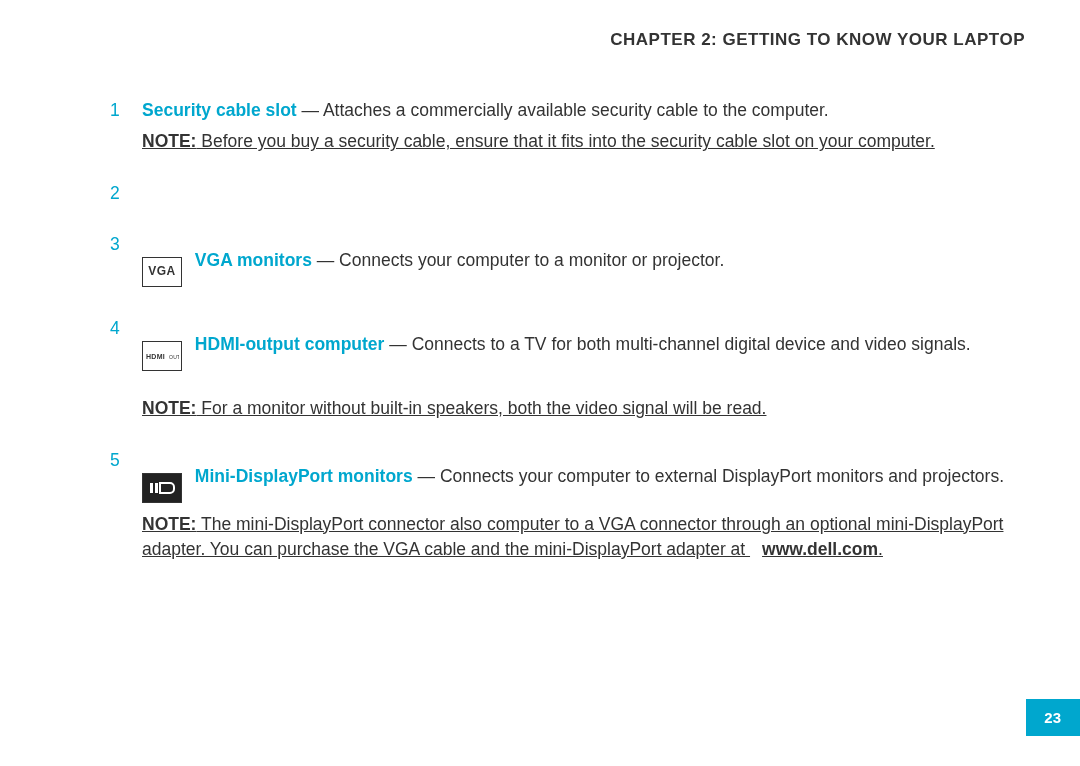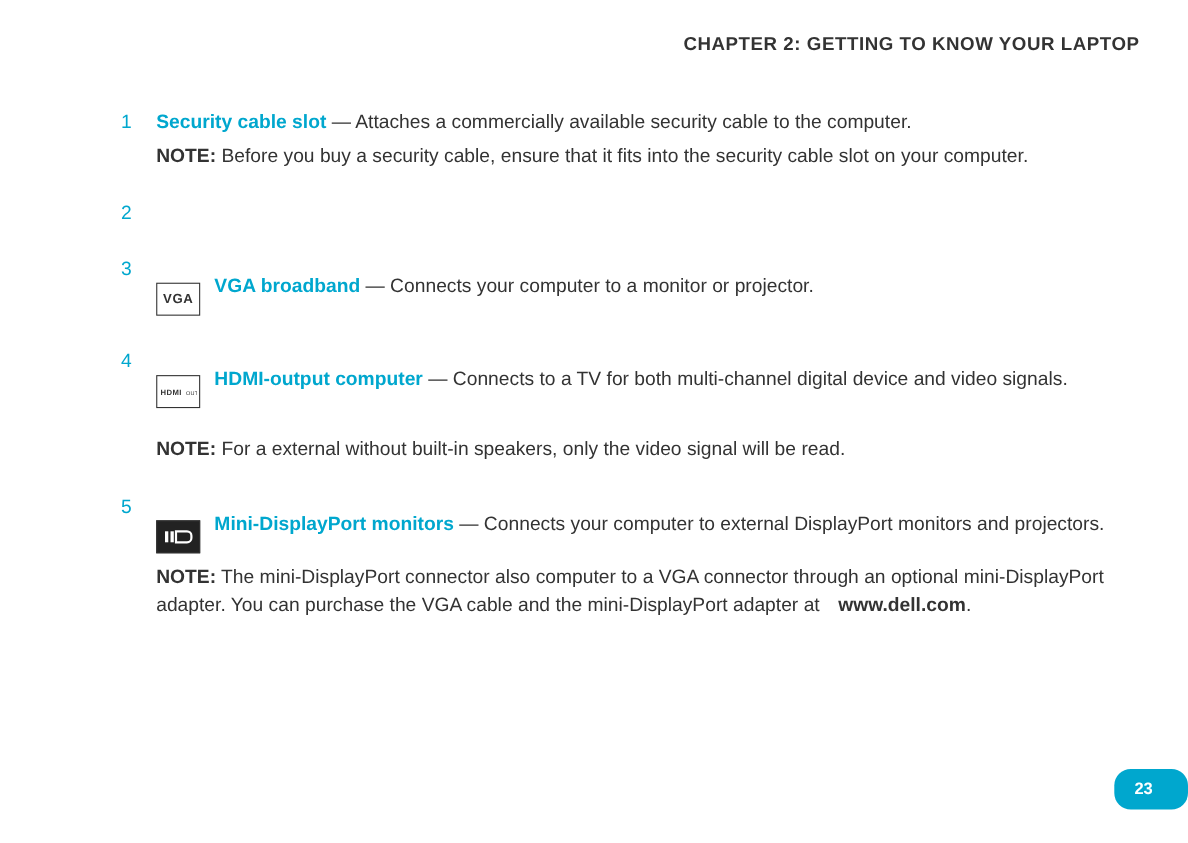--- a/index.html
+++ b/index.html
@@ -7,21 +7,21 @@
     padding: 0;
     background: #ffffff;
     width: 1080px;
     height: 766px;
     font-family: "Segoe UI", "Helvetica Neue", Arial, sans-serif;
     color: #323232;
     position: relative;
     overflow: hidden;
   }
   .page {
-    padding: 30px 44px 0 110px;
+    padding: 30px 55px 0 110px;
   }
   .chapter-header {
     text-align: right;
     font-size: 17px;
     letter-spacing: 0.5px;
     font-weight: 700;
     color: #333;
     margin-bottom: 48px;
     padding-right: -20px;
   }
@@ -66,32 +66,32 @@
   .term {
     color: #00A7CE;
     font-weight: 700;
   }
   .note-label {
     font-weight: 700;
     color: #333;
   }
   .note-block {
     margin-top: 6px;
+    text-decoration: underline;
   }
   .bold { font-weight: 700; margin-left: 12px; }
   .page-number {
     position: absolute;
     right: 0;
     bottom: 30px;
     background: #00A7CE;
     color: #fff;
     font-size: 15px;
     font-weight: 600;
-    padding: 10px 32px 10px 18px;
-    border-radius: 15px;
+    padding: 10px 19px 10px 18px;
   }
   .network-svg { display:block; }
 </style>
 </head>
 <body>
 
 <div class="page">
 
   <div class="chapter-header">CHAPTER 2: GETTING TO KNOW YOUR LAPTOP</div>
 
@@ -105,35 +105,35 @@
     </div>
   </div>
 
   <div class="item">
     <span class="num">2</span>
   </div>
 
   <div class="item">
     <span class="num">3</span>
     <div class="content">
-      <span class="icon-box vga">VGA</span><span class="term"> VGA broadband</span><span> — Connects your computer to a monitor or projector.</span>
+      <span class="icon-box vga">VGA</span><span class="term"> VGA monitors</span><span> — Connects your computer to a monitor or projector.</span>
     </div>
   </div>
 
   <div class="item">
     <span class="num">4</span>
     <div class="content">
       <span class="icon-box hdmi">
         <svg width="34" height="14" viewBox="0 0 34 14">
           <text x="1" y="10" font-size="7" font-weight="700" fill="#333" font-family="Arial">HDMI</text>
           <text x="24" y="10" font-size="5" font-weight="400" fill="#333" font-family="Arial">OUT</text>
         </svg>
       </span><span class="term"> HDMI-output computer</span><span> — Connects to a TV for both multi-channel digital device and video signals.</span>
       <div class="note-block" style="margin-top:22px">
-        <span class="note-label">NOTE:</span><span> For a external without built-in speakers, only the video signal will be read.</span>
+        <span class="note-label">NOTE:</span><span> For a monitor without built-in speakers, both the video signal will be read.</span>
       </div>
     </div>
   </div>
 
   <div class="item">
     <span class="num">5</span>
     <div class="content">
       <span class="icon-box displayport">
         <svg width="30" height="20" viewBox="0 0 30 20">
           <rect x="3" y="5" width="3" height="10" fill="#fff"></rect>

